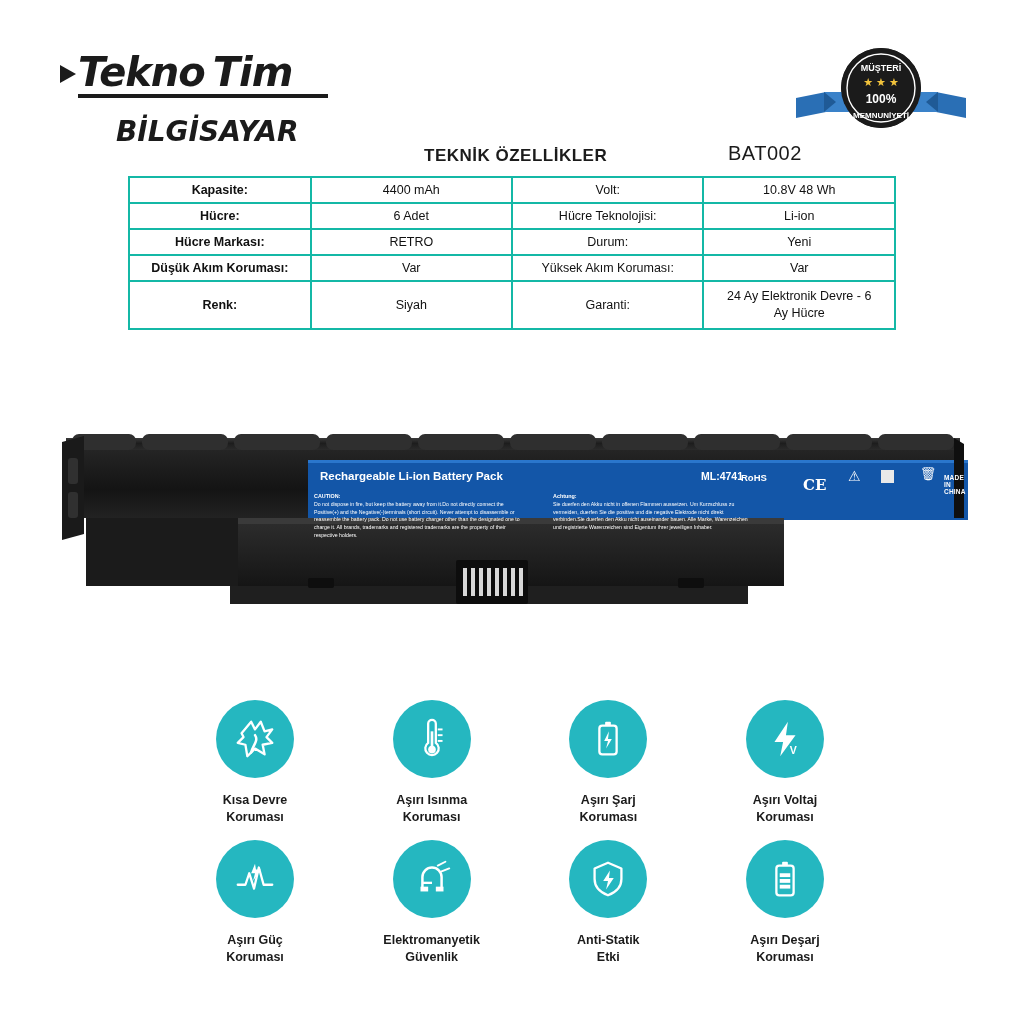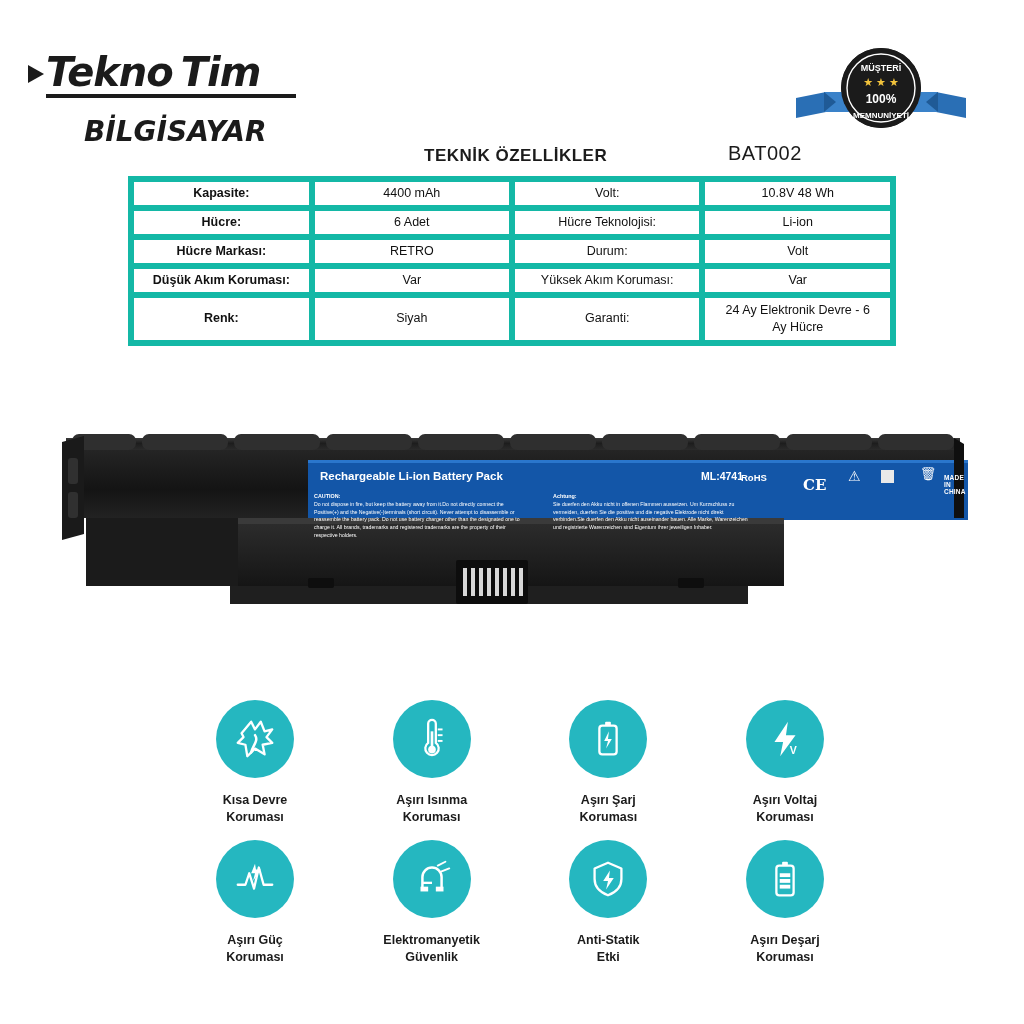--- a/index.html
+++ b/index.html
@@ -7,21 +7,21 @@
     margin: 0; padding: 0;
     width: 1024px; height: 1024px;
     background: #ffffff;
     font-family: "Liberation Sans", sans-serif;
     color: #111;
     overflow: hidden;
   }
   .page { position: relative; width: 1024px; height: 1024px; background:#fff; }
 
   
-  .logo { position: absolute; left: 28px; top: 52px; width: 320px; }
+  .logo { position: absolute; left: 60px; top: 52px; width: 320px; }
   .logo-row1 { display: flex; align-items: center; }
   .logo-arrow {
     width: 0; height: 0;
     border-top: 9px solid transparent;
     border-bottom: 9px solid transparent;
     border-left: 16px solid #1b1b1b;
     margin-right: 2px;
     margin-top: 4px;
   }
   .logo-tekno {
@@ -59,21 +59,21 @@
     font-size: 20px; font-weight: normal; color:#1b1b1b; letter-spacing: .5px;
   }
 
   
   .spec-table {
     position: absolute; left: 128px; top: 176px; width: 768px;
     border-collapse: collapse;
     font-size: 12.5px;
   }
   .spec-table td {
-    border: 6px solid #14b8a6;
+    border: 2px solid #14b8a6;
     height: 26px;
     padding: 3px 15px;
     text-align: center;
     vertical-align: middle;
     line-height: 1.35;
   }
   .spec-table td.lbl { font-weight: bold; width: 182px; }
   .spec-table td.val { width: 202px; font-weight: normal; }
   .spec-table td.lbl2 { font-weight: normal; width: 192px; }
   .spec-table td.val2 { width: 192px; }
@@ -172,21 +172,21 @@
       <tr>
         <td class="lbl">Hücre:</td>
         <td class="val">6 Adet</td>
         <td class="lbl2">Hücre Teknolojisi:</td>
         <td class="val2">Li-ion</td>
       </tr>
       <tr>
         <td class="lbl">Hücre Markası:</td>
         <td class="val">RETRO</td>
         <td class="lbl2">Durum:</td>
-        <td class="val2">Volt</td>
+        <td class="val2">Yeni</td>
       </tr>
       <tr>
         <td class="lbl">Düşük Akım Koruması:</td>
         <td class="val">Var</td>
         <td class="lbl2">Yüksek Akım Koruması:</td>
         <td class="val2">Var</td>
       </tr>
       <tr class="tall">
         <td class="lbl">Renk:</td>
         <td class="val">Siyah</td>

